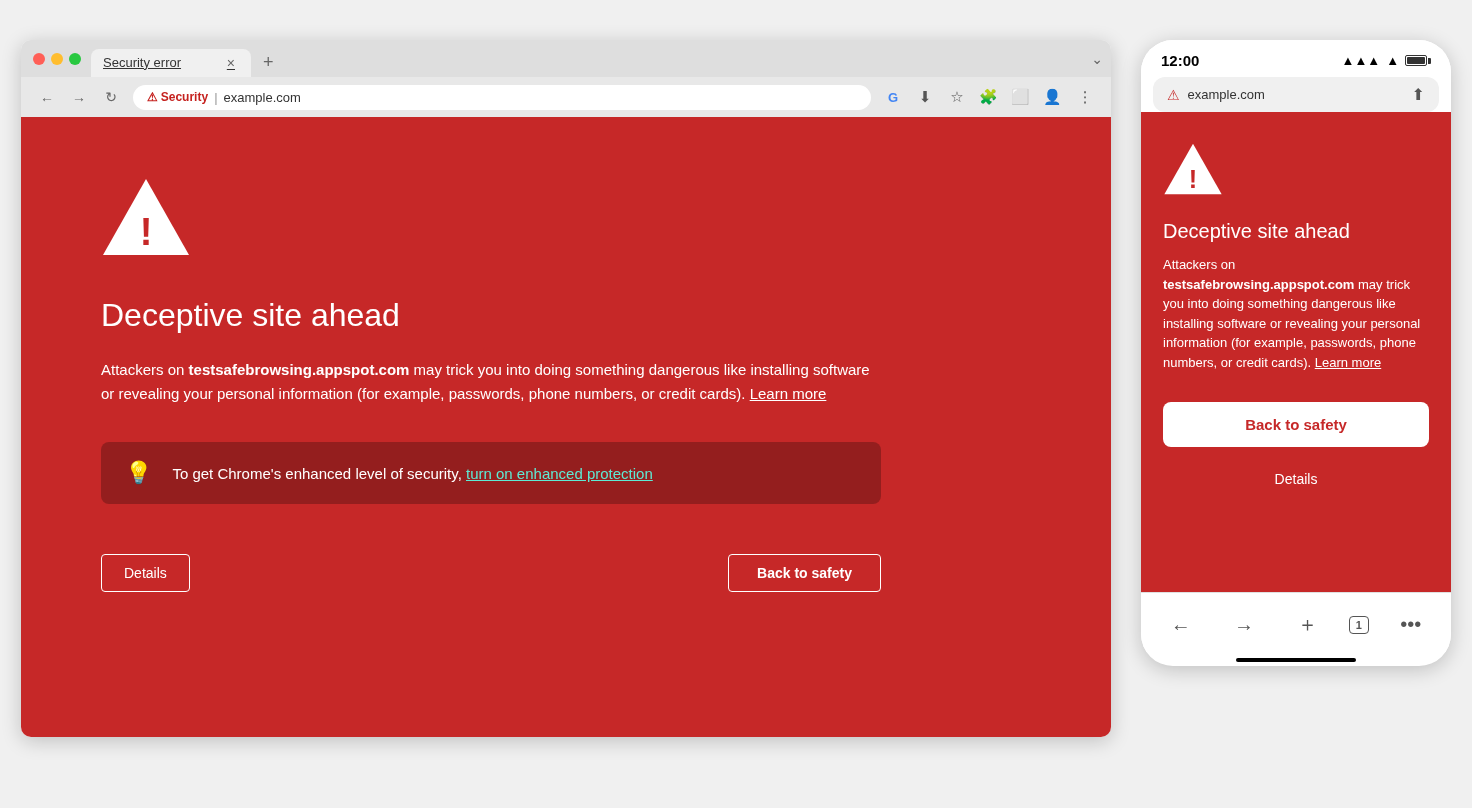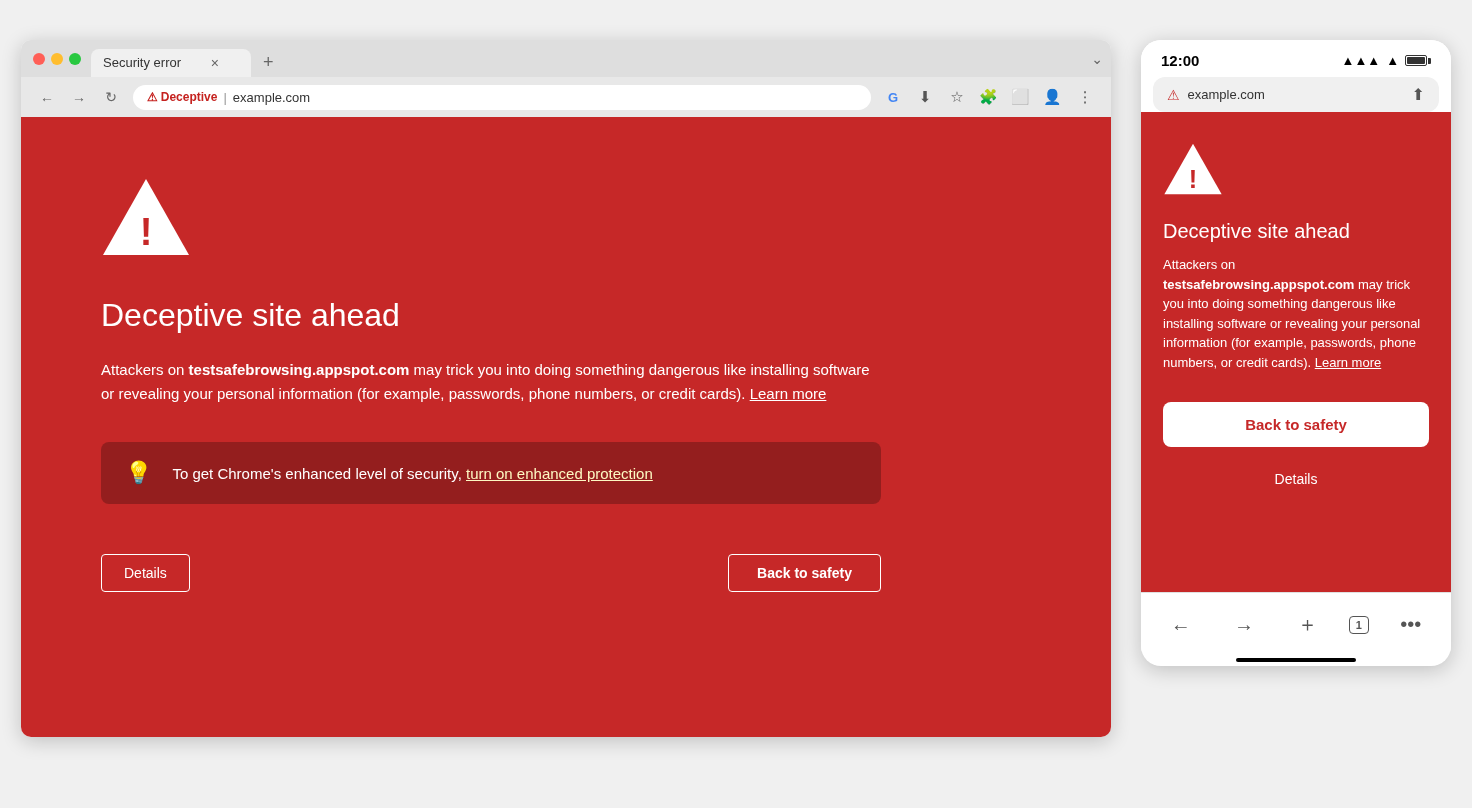--- a/index.html
+++ b/index.html
@@ -46,28 +46,29 @@
       width: 12px;
       height: 12px;
       border-radius: 50%;
     }
     .dot-red { background: #ff5f57; }
     .dot-yellow { background: #ffbd2e; }
     .dot-green { background: #28c840; }
 
     .tab {
       background: #f0f0f0;
-      padding: 6px 32px 6px 12px;
+      padding: 6px 16px 6px 12px;
       border-radius: 8px 8px 0 0;
       display: flex;
       gap: 8px;
       font-size: 13px;
       color: #333;
       min-width: 160px;
       max-width: 220px;
+      text-decoration: underline;
     }
 
     .tab-close {
       margin-left: auto;
       color: #666;
       font-size: 14px;
     }
 
     .new-tab-btn {
       padding: 4px 8px;
@@ -225,21 +226,21 @@
       font-size: 22px;
       flex-shrink: 0;
     }
 
     .enhanced-text {
       font-size: 15px;
       color: white;
     }
 
     .enhanced-text a {
-      color: #fef9c3;
+      color: #5eead4;
       text-decoration: underline;
     }
 
     .button-row {
       display: flex;
       align-items: center;
       justify-content: space-between;
       max-width: 780px;
     }
 
@@ -261,21 +262,21 @@
       border-radius: 4px;
       font-size: 14px;
       font-weight: 600;
       cursor: pointer;
     }
 
     
     .mobile-device {
       width: 310px;
       background: white;
-      border-radius: 20px;
+      border-radius: 32px;
       box-shadow: 0 4px 20px rgba(0,0,0,0.2);
       overflow: hidden;
       flex-shrink: 0;
     }
 
     .mobile-status-bar {
       background: white;
       display: flex;
       align-items: center;
       justify-content: space-between;
@@ -457,21 +458,21 @@
 
     <div class="address-bar">
       <div class="nav-buttons">
         <div class="nav-btn">←</div>
         <div class="nav-btn">→</div>
         <div class="nav-btn">↻</div>
       </div>
       <div class="url-bar">
         <span class="dangerous-label">
           <span>⚠</span>
-          <span>Deceptive</span>
+          <span>Security</span>
         </span>
         <span class="url-divider">|</span>
         <span class="url-text">example.com</span>
       </div>
       <div class="toolbar-icons">
         <div class="google-g">G</div>
         <div class="toolbar-icon">⬇</div>
         <div class="toolbar-icon">☆</div>
         <div class="toolbar-icon">🧩</div>
         <div class="toolbar-icon">⬜</div>

